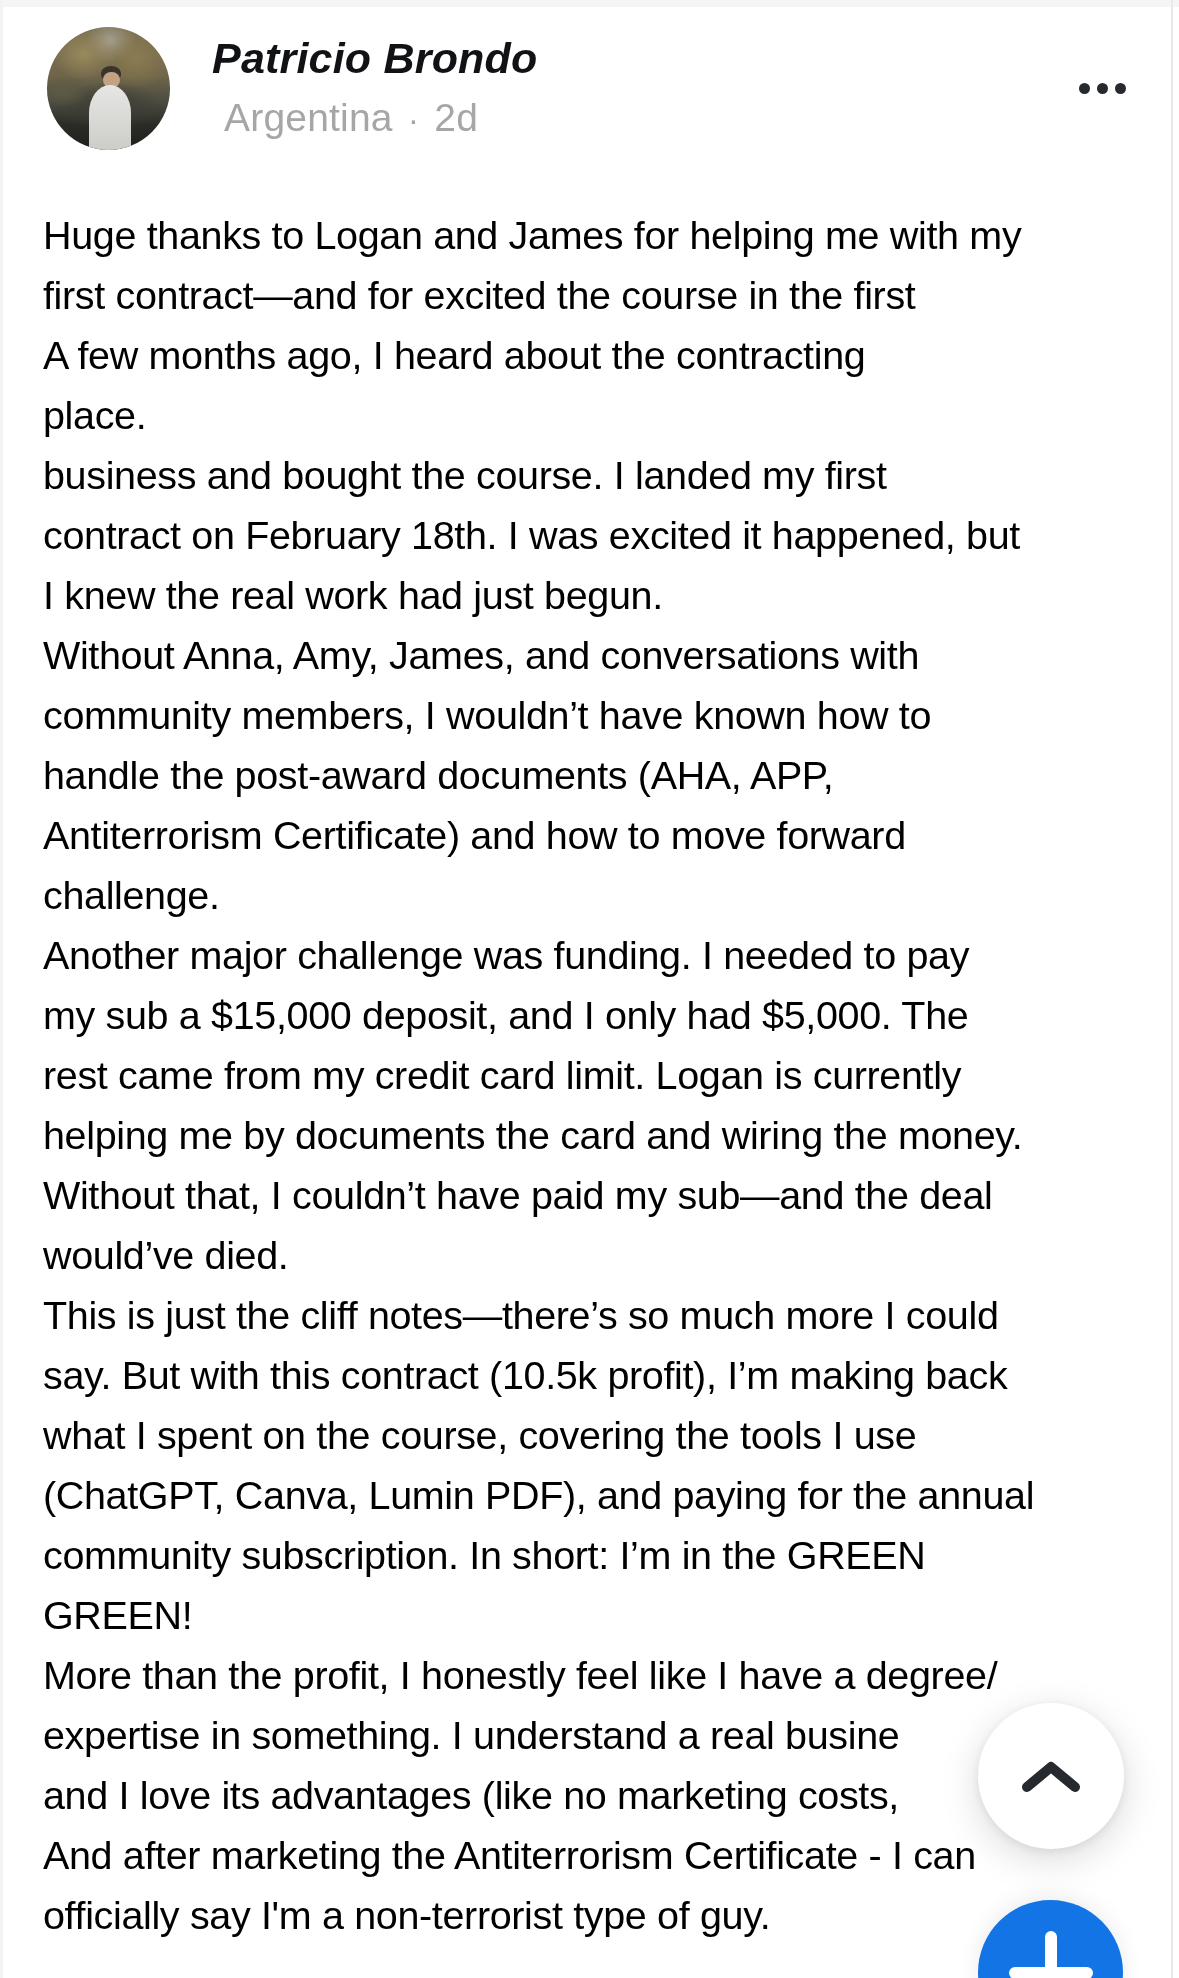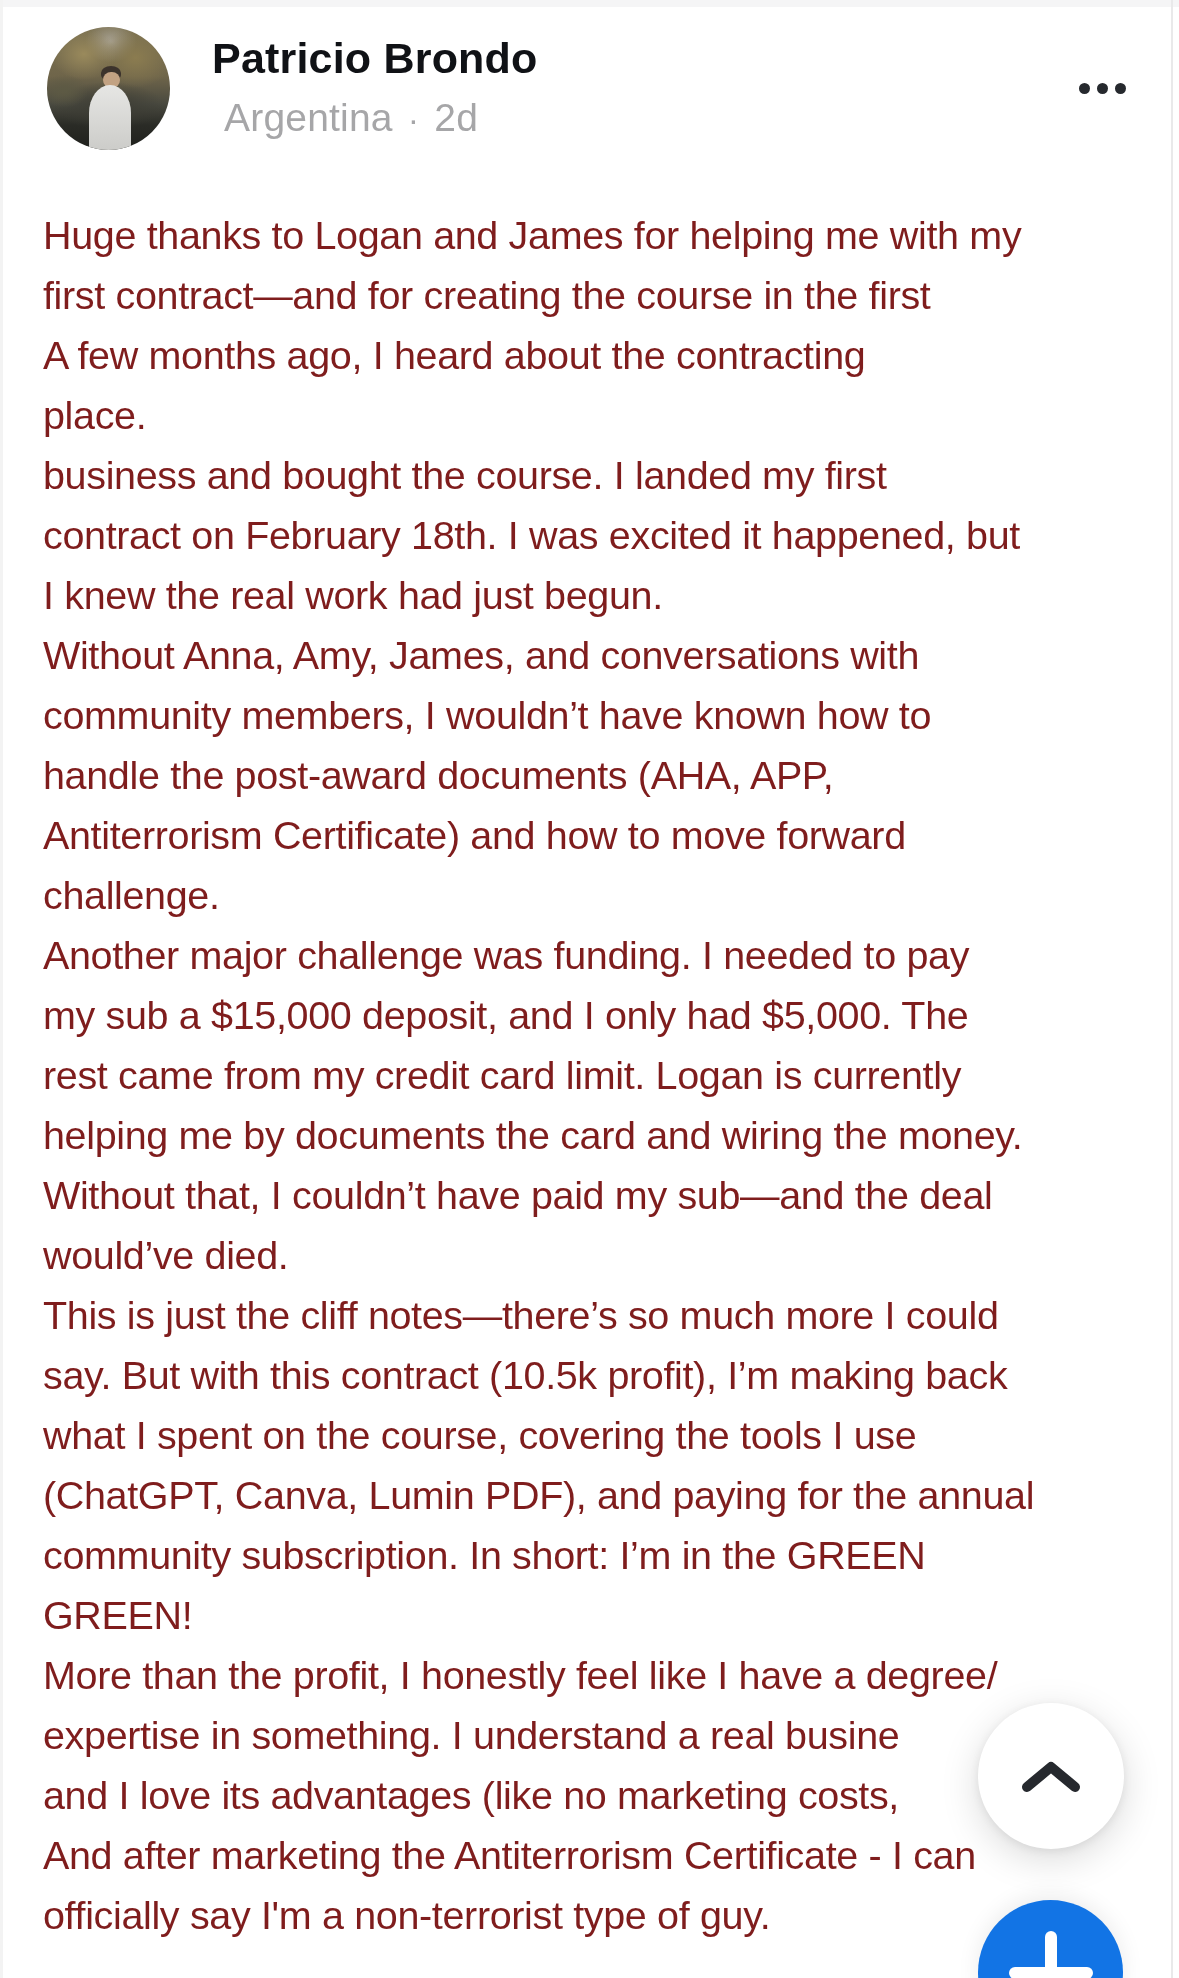--- a/index.html
+++ b/index.html
@@ -23,37 +23,37 @@
       linear-gradient(180deg, #7c7252 0%, #6f654a 40%, #4a4a40 62%, #2a2b26 80%, #1f201c 100%);
   }
   .avatar i{position:absolute;display:block;}
   .avatar .coat{left:34%;top:47%;width:34%;height:60%;
     background:linear-gradient(180deg,#e6e6e4 0%,#d6d6d3 55%,#c9c9c6 100%);
     border-radius:50% 50% 10% 10% / 38% 38% 8% 8%;}
   .avatar .hair{left:43.5%;top:32%;width:17%;height:12%;background:#3c332c;border-radius:50% 50% 42% 42%;}
   .avatar .face{left:45.5%;top:36.5%;width:13.5%;height:13.5%;background:#c2a283;border-radius:50%;}
   .author{
     position:absolute;left:212px;top:30px;height:56px;line-height:56px;
-    font-size:43px;font-weight:700;color:#101216;letter-spacing:.2px;white-space:nowrap;
+    font-size:43px;font-weight:700;color:#101216;letter-spacing:.2px;white-space:nowrap;font-style:italic;
   }
   .meta{
     position:absolute;left:224px;top:92px;height:52px;display:flex;align-items:baseline;
     font-size:39px;color:#a6a6a8;letter-spacing:.2px;line-height:52px;white-space:nowrap;
   }
   .meta .sep{font-size:34px;margin:0 15px;color:#a6a6a8;}
   button{border:none;background:none;padding:0;margin:0;cursor:pointer;}
   .menu{position:absolute;left:1052px;top:56px;width:100px;height:64px;
     display:flex;align-items:center;justify-content:center;}
   .menu-dots{display:flex;gap:7px;align-items:center;}
   .menu-dots i{width:11px;height:11px;border-radius:50%;background:#26292e;display:block;}
 
   
   .body{
     position:absolute;left:43px;top:205px;width:1128px;
-    font-size:39.5px;line-height:60px;color:#7f1d1d;letter-spacing:-.35px;
+    font-size:39.5px;line-height:60px;color:#000000;letter-spacing:-.35px;
   }
   .body .line{white-space:pre;}
 
   
   .scroll-top{
     position:absolute;left:978px;top:1703px;width:146px;height:146px;border-radius:50%;
     background:#ffffff;display:flex;align-items:center;justify-content:center;
     box-shadow:0 10px 38px rgba(0,0,0,.15), 0 2px 10px rgba(0,0,0,.07);
   }
   .fab{
@@ -87,21 +87,21 @@
   <button class="menu">
     <span class="menu-dots">
         <i></i>
         <i></i>
         <i></i>
       </span>
   </button>
 
   <div class="body">
       <div class="line">Huge thanks to Logan and James for helping me with my</div>
-      <div class="line">first contract—and for creating the course in the first</div>
+      <div class="line">first contract—and for excited the course in the first</div>
       <div class="line">A few months ago, I heard about the contracting</div>
       <div class="line">place.</div>
       <div class="line">business and bought the course. I landed my first</div>
       <div class="line">contract on February 18th. I was excited it happened, but</div>
       <div class="line">I knew the real work had just begun.</div>
       <div class="line">Without Anna, Amy, James, and conversations with</div>
       <div class="line">community members, I wouldn’t have known how to</div>
       <div class="line">handle the post-award documents (AHA, APP,</div>
       <div class="line">Antiterrorism Certificate) and how to move forward</div>
       <div class="line">challenge.</div>

